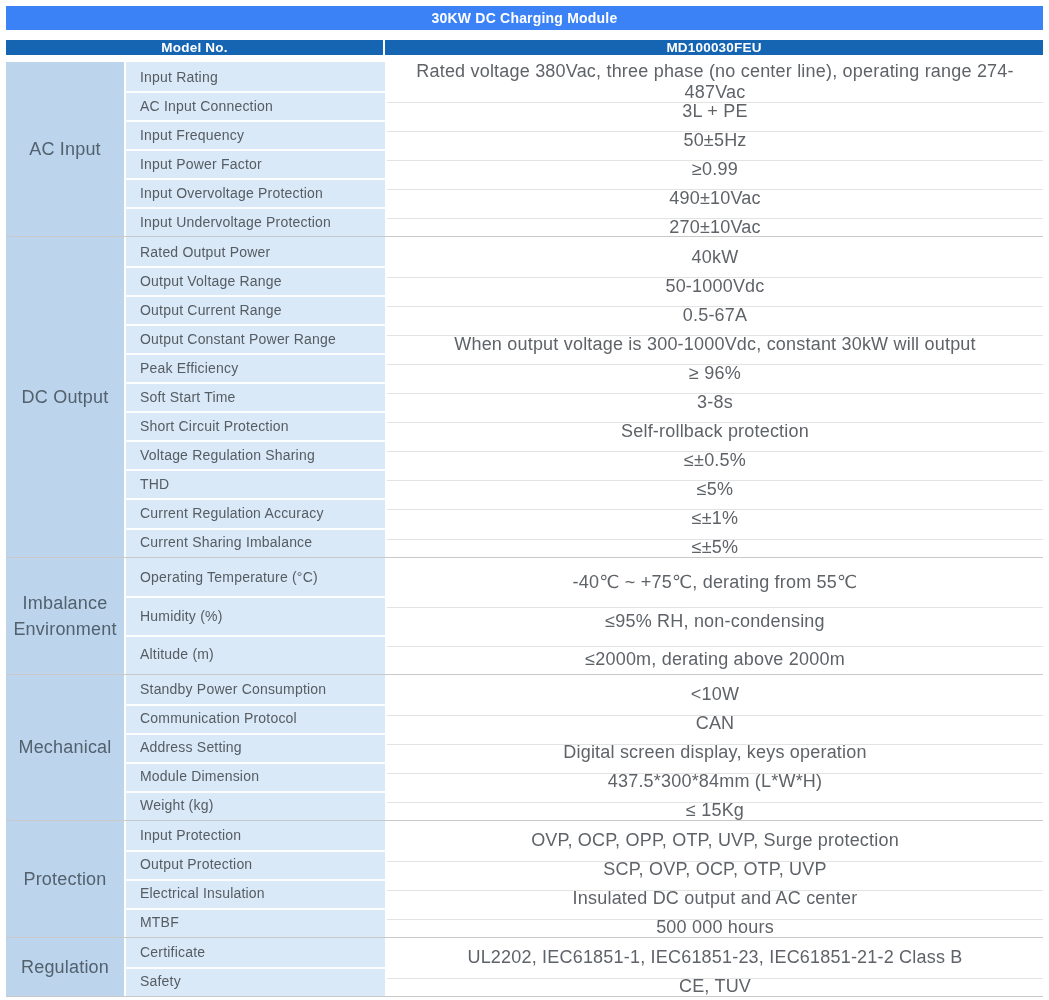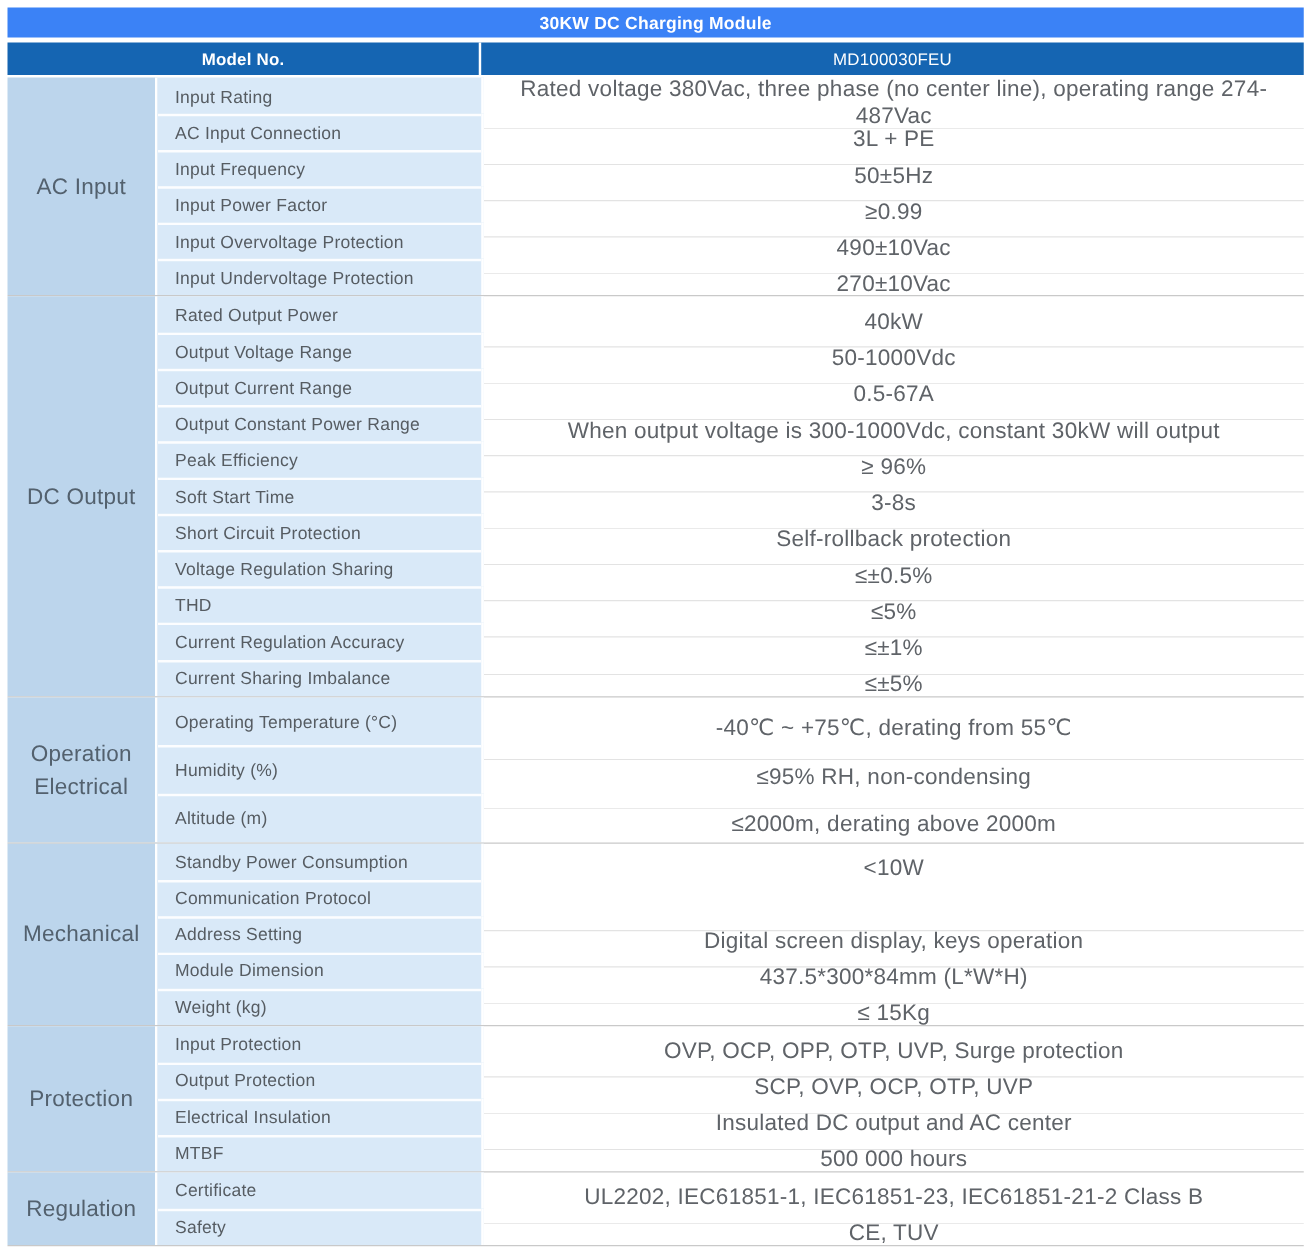--- a/index.html
+++ b/index.html
@@ -9,31 +9,31 @@
     -webkit-font-smoothing:antialiased;
   }
   .page { width:1049px; height:1000px; box-sizing:border-box; padding:6px 6px 0 6px; background:#fff; }
 
   .title-bar {
     height:24px; background:#3b82f6; color:#fff;
     display:flex; align-items:center; justify-content:center;
     font-size:14px; font-weight:700; letter-spacing:.2px;
     margin-bottom:4px;
   }
-  .model-row { height:26px; display:flex; margin-bottom:2px; }
+  .model-row { height:26px; display:flex; margin-bottom:2px;align-items:center; }
   .model-label {
     width:379px; box-sizing:border-box; background:#1565b2; color:#fff;
     border-right:2px solid #fff;
     display:flex; align-items:center; justify-content:center;
     font-size:13.5px; font-weight:700; letter-spacing:.2px;
   }
   .model-value {
     flex:1; background:#1565b2; color:#fff;
     display:flex; align-items:center; justify-content:center;
-    font-size:13.5px; font-weight:400; letter-spacing:.2px;
+    font-size:13.5px; font-weight:700; letter-spacing:.2px;
   }
 
   #spec-body {
     height:934px; display:flex; flex-direction:column;
     border-bottom:1px solid #c9c9c9;
   }
   .section { display:flex; min-height:0; }
   .section + .section { border-top:1px solid #c9c9c9; }
 
   .category {
@@ -144,21 +144,21 @@
             <div class="param-cell">Current Regulation Accuracy</div>
             <div class="value-cell">≤±1%</div>
           </div>
           <div class="row">
             <div class="param-cell">Current Sharing Imbalance</div>
             <div class="value-cell">≤±5%</div>
           </div>
         </div>
       </div>
       <div class="section" style="flex: 4 1 0px;">
-        <div class="category">Operation Electrical</div>
+        <div class="category">Imbalance Environment</div>
         <div class="rows">
           <div class="row">
             <div class="param-cell">Operating Temperature (°C)</div>
             <div class="value-cell">-40℃ ~ +75℃, derating from 55℃</div>
           </div>
           <div class="row">
             <div class="param-cell">Humidity (%)</div>
             <div class="value-cell">≤95% RH, non-condensing</div>
           </div>
           <div class="row">
@@ -169,20 +169,21 @@
       </div>
       <div class="section" style="flex: 5 1 0px;">
         <div class="category">Mechanical</div>
         <div class="rows">
           <div class="row">
             <div class="param-cell">Standby Power Consumption</div>
             <div class="value-cell">&lt;10W</div>
           </div>
           <div class="row">
             <div class="param-cell">Communication Protocol</div>
+            <div class="value-cell">CAN</div>
           </div>
           <div class="row">
             <div class="param-cell">Address Setting</div>
             <div class="value-cell">Digital screen display, keys operation</div>
           </div>
           <div class="row">
             <div class="param-cell">Module Dimension</div>
             <div class="value-cell">437.5*300*84mm (L*W*H)</div>
           </div>
           <div class="row">

